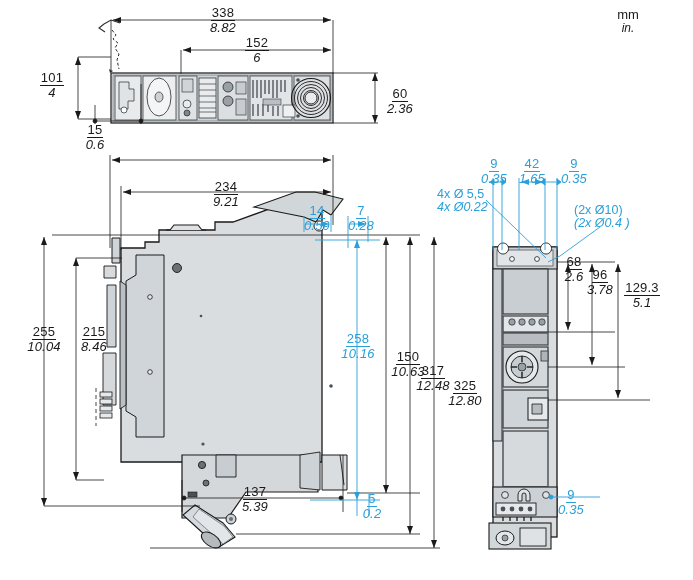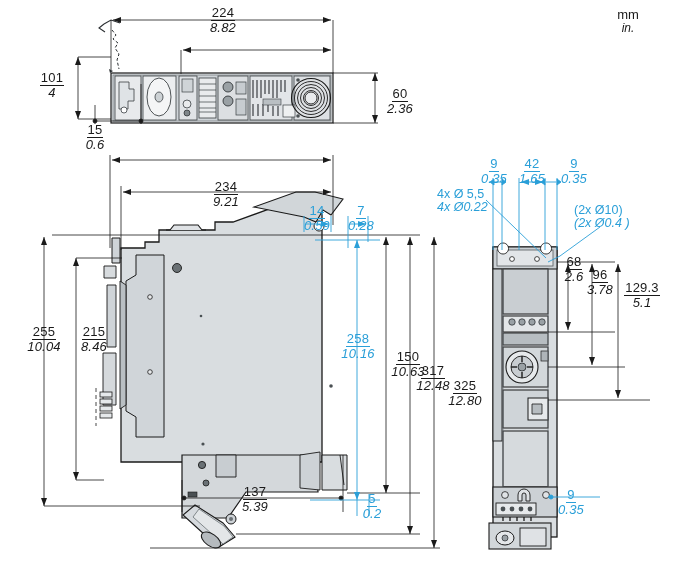--- a/index.html
+++ b/index.html
@@ -363,22 +363,26 @@
 
   <g stroke="#2a9fd8" stroke-width=".9">
     <line x1="548" y1="497" x2="600" y2="497"></line>
     <circle cx="551" cy="497" r="2" fill="#2a9fd8"></circle>
   </g>
 
   </g>
 </svg>
 
 <div class="dim ul" style="left:188px;top:4px;width:70px;">
-  <div class="mm">224</div>
+  <div class="mm">338</div>
   <div class="in">8.82</div>
+</div>
+<div class="dim ul" style="left:222px;top:34px;width:70px;">
+  <div class="mm">152</div>
+  <div class="in">6</div>
 </div>
 <div class="dim ul" style="left:33px;top:69px;width:38px;text-align:center;">
   <div class="mm">101</div>
   <div class="in">4</div>
 </div>
 <div class="dim ul" style="left:76px;top:82px;width:38px;margin-top:39px;">
   <div class="mm">15</div>
   <div class="in">0.6</div>
 </div>
 <div class="dim ul" style="left:379px;top:85px;width:42px;">

